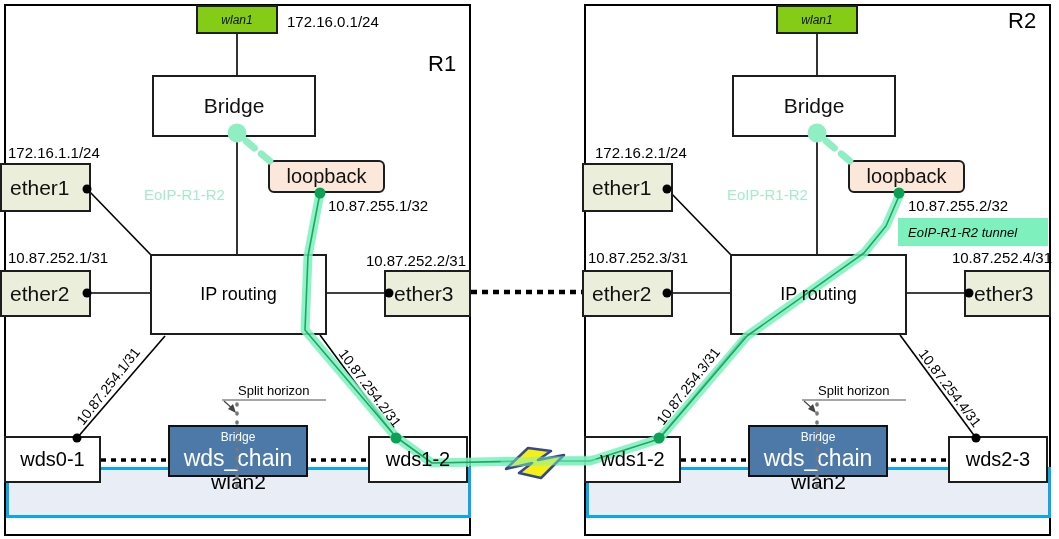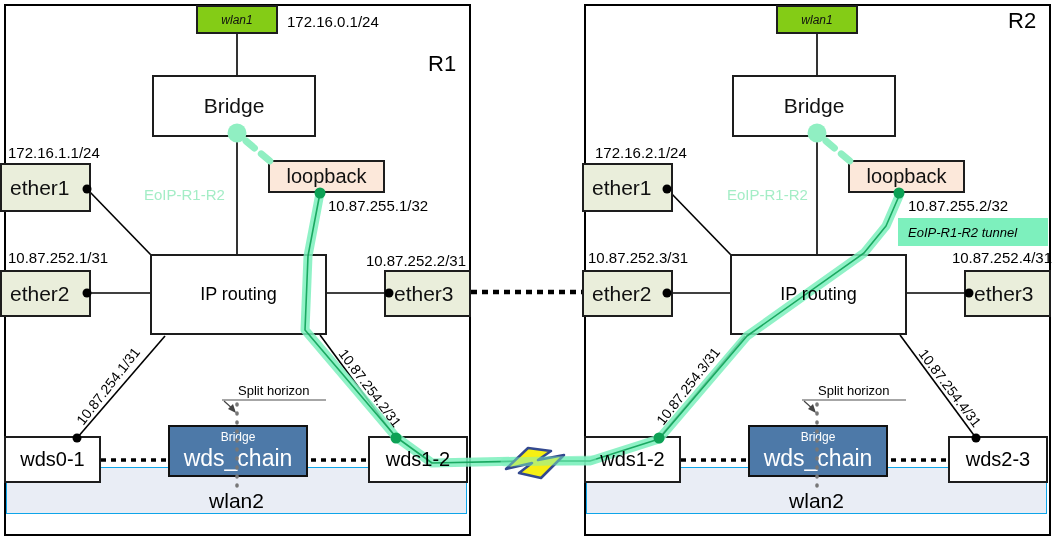--- a/index.html
+++ b/index.html
@@ -6,27 +6,27 @@
   #canvas{position:relative;width:1059px;height:539px;background:#fff;
           font-family:"Liberation Sans",sans-serif;overflow:hidden;}
   .router{position:absolute;background:#fff;border:2px solid #000;z-index:0;}
   svg.layer{position:absolute;left:0;top:0;z-index:1;pointer-events:none;}
   svg.layer.over{z-index:3;}
   .box{position:absolute;z-index:2;box-sizing:border-box;border:2px solid #1d1d1d;
        display:flex;align-items:center;justify-content:center;color:#111;}
   .white{background:#fff;}
   .olive{background:#eaeedb;justify-content:flex-start;padding-left:8px;font-size:21px;}
   .bluegray{background:#84cc16;font-size:12px;font-style:italic;}
-  .peach{background:#fce8da;font-size:20px;}
+  .peach{background:#fce8da;font-size:20px;border-radius:6px;}
   .wdsbox{background:#fff;font-size:20px;}
   .chain{background:#4d79a8;border:2px solid #111;flex-direction:column;justify-content:flex-start;}
   .chain .sub{color:#fff;font-size:12px;margin-top:3px;}
   .chain .big{color:#fff;font-size:23px;margin-top:1px;}
-  .band{position:absolute;z-index:2;background:#e9edf5;border:1px solid #0ea5e9;
-        display:flex;align-items:flex-end;justify-content:center;font-size:21px;}
+  .band{position:absolute;z-index:2;background:#e9edf5;border:3px solid #0ea5e9;
+        display:flex;align-items:flex-start;justify-content:center;font-size:21px;}
   .lbl{position:absolute;z-index:4;color:#000;white-space:nowrap;}
   .ip{font-size:15px;}
   .rname{font-size:22px;}
   .overlay{position:absolute;z-index:4;display:flex;align-items:center;justify-content:center;
            color:#000;pointer-events:none;}
   .rot{position:absolute;z-index:4;font-size:14px;width:116px;text-align:center;white-space:nowrap;}
   .eoip{color:#a4edc6;font-size:15px;margin-top:40px;}
   .tunnel{position:absolute;z-index:4;background:#7df0bd;display:flex;align-items:center;
           padding-left:10px;font-size:13px;color:#000;}
   .split{font-size:13px;}

